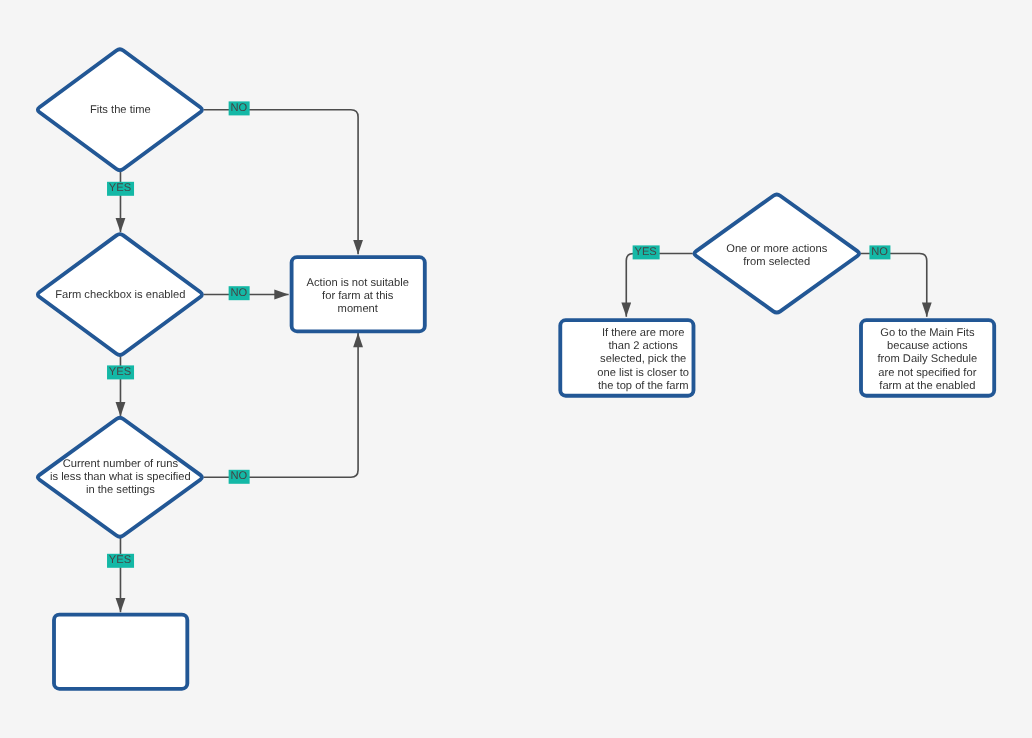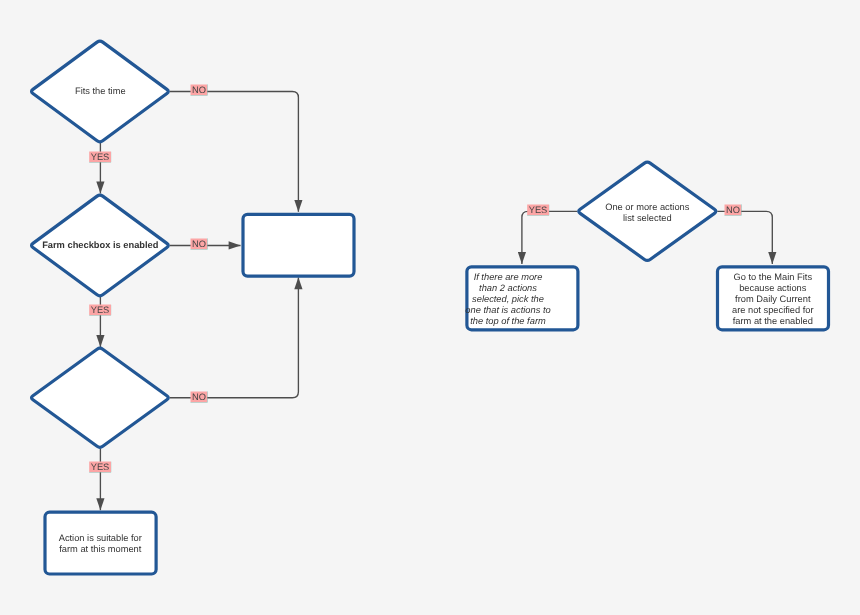--- a/index.html
+++ b/index.html
@@ -5,21 +5,21 @@
   html, body { margin:0; padding:0; }
   body { width:860px; height:615px; background:#f5f5f5; overflow:hidden;
           font-family:"Liberation Sans", sans-serif;
           -webkit-font-smoothing:antialiased; text-rendering:geometricPrecision; }
   #canvas { position:relative; width:680px; height:615px; }
   svg.flow { position:absolute; left:0; top:0; width:860px; height:615px; }
   .node-label { position:absolute; text-align:center; color:#333333;
                  font-size:9.3px; transform:translateZ(0); }
   .edge-label { position:absolute; transform:translate(-50%,-50%);
                  color:#444444; font-size:9.3px; line-height:11px;
-                 background:#fca5a5; padding:0 1.5px; white-space:nowrap;
+                 background:#14b8a6; padding:0 1.5px; white-space:nowrap;
                  will-change:transform; }
 </style>
 </head>
 <body>
 
 <div id="canvas">
   <svg class="flow" viewBox="0 0 860 615">
   <defs>
   <marker id="arrowhead" viewBox="0 0 12.5 8.6" refX="12.2" refY="4.3" markerWidth="12.5" markerHeight="8.6" markerUnits="userSpaceOnUse" orient="auto-start-reverse">
           <path d="M 0.3 0.2 L 12.3 4.3 L 0.3 8.4 z" fill="#4d4d4d"></path>
@@ -36,25 +36,26 @@
   <path class="node-shape" d="M 97.08 42.13 Q 99.90 40.05 102.72 42.13 L 166.88 89.37 Q 169.70 91.45 166.88 93.53 L 102.72 140.77 Q 99.90 142.85 97.08 140.77 L 32.92 93.53 Q 30.10 91.45 32.92 89.37 Z" fill="#ffffff" stroke="#225795" stroke-width="3.2"></path>
   <path class="node-shape" d="M 97.08 196.13 Q 99.90 194.05 102.72 196.13 L 166.88 243.37 Q 169.70 245.45 166.88 247.53 L 102.72 294.77 Q 99.90 296.85 97.08 294.77 L 32.92 247.53 Q 30.10 245.45 32.92 243.37 Z" fill="#ffffff" stroke="#225795" stroke-width="3.2"></path>
   <path class="node-shape" d="M 97.07 349.20 Q 99.90 347.15 102.73 349.20 L 166.87 395.70 Q 169.70 397.75 166.87 399.80 L 102.73 446.30 Q 99.90 448.35 97.07 446.30 L 32.93 399.80 Q 30.10 397.75 32.93 395.70 Z" fill="#ffffff" stroke="#225795" stroke-width="3.2"></path>
   <path class="node-shape" d="M 644.46 163.14 Q 647.30 161.10 650.14 163.14 L 714.46 209.26 Q 717.30 211.30 714.46 213.34 L 650.14 259.46 Q 647.30 261.50 644.46 259.46 L 580.14 213.34 Q 577.30 211.30 580.14 209.26 Z" fill="#ffffff" stroke="#225795" stroke-width="3.2"></path>
   <rect class="node-shape" x="243.0" y="214.3" width="111.0" height="61.8" rx="4.5" ry="4.5" fill="#ffffff" stroke="#225795" stroke-width="3.2"></rect>
   <rect class="node-shape" x="45.0" y="512.2" width="111.1" height="61.8" rx="4.5" ry="4.5" fill="#ffffff" stroke="#225795" stroke-width="3.2"></rect>
   <rect class="node-shape" x="466.9" y="266.8" width="111.0" height="63.0" rx="4.5" ry="4.5" fill="#ffffff" stroke="#225795" stroke-width="3.2"></rect>
   <rect class="node-shape" x="717.5" y="266.8" width="111.0" height="63.0" rx="4.5" ry="4.5" fill="#ffffff" stroke="#225795" stroke-width="3.2"></rect>
   </svg>
   <div class="node-label" style="left:10.299999999999997px;top:86.40px;width:180px;line-height:11.2px;"><span>Fits the time</span></div>
-  <div class="node-label" style="left:10.299999999999997px;top:240.40px;width:180px;line-height:11.2px;font-weight:bold;"><span>Farm checkbox is enabled</span></div>
-  <div class="node-label" style="left:10.299999999999997px;top:532.80px;width:180px;line-height:11.2px;"><span>Action is suitable for</span><br><span>farm at this moment</span></div>
-  <div class="node-label" style="left:557.3px;top:201.50px;width:180px;line-height:11.2px;text-align:center;"><span>One or more actions</span><br><span>list selected</span></div>
-  <div class="node-label" style="left:418px;top:271.60px;width:180px;line-height:11.2px;font-style:italic;"><span>If there are more</span><br><span>than 2 actions</span><br><span>selected, pick the</span><br><span>one that is actions to</span><br><span>the top of the farm</span></div>
-  <div class="node-label" style="left:682.8px;top:271.60px;width:180px;line-height:11.2px;"><span>Go to the Main Fits</span><br><span>because actions</span><br><span>from Daily Current</span><br><span>are not specified for</span><br><span>farm at the enabled</span></div>
+  <div class="node-label" style="left:10.299999999999997px;top:240.40px;width:180px;line-height:11.2px;"><span>Farm checkbox is enabled</span></div>
+  <div class="node-label" style="left:10.299999999999997px;top:380.80px;width:180px;line-height:11.2px;"><span>Current number of runs</span><br><span>is less than what is specified</span><br><span>in the settings</span></div>
+  <div class="node-label" style="left:208.14999999999998px;top:229.70px;width:180px;line-height:11.2px;"><span>Action is not suitable</span><br><span>for farm at this</span><br><span>moment</span></div>
+  <div class="node-label" style="left:557.3px;top:201.50px;width:180px;line-height:11.2px;text-align:center;"><span>One or more actions</span><br><span>from selected</span></div>
+  <div class="node-label" style="left:446px;top:271.60px;width:180px;line-height:11.2px;"><span>If there are more</span><br><span>than 2 actions</span><br><span>selected, pick the</span><br><span>one list is closer to</span><br><span>the top of the farm</span></div>
+  <div class="node-label" style="left:682.8px;top:271.60px;width:180px;line-height:11.2px;"><span>Go to the Main Fits</span><br><span>because actions</span><br><span>from Daily Schedule</span><br><span>are not specified for</span><br><span>farm at the enabled</span></div>
   <div class="edge-label" style="left:198.8px;top:90.3px;">NO</div>
   <div class="edge-label" style="left:100.1px;top:157.0px;">YES</div>
   <div class="edge-label" style="left:198.8px;top:244.3px;">NO</div>
   <div class="edge-label" style="left:100.1px;top:310.0px;">YES</div>
   <div class="edge-label" style="left:198.8px;top:396.8px;">NO</div>
   <div class="edge-label" style="left:100.1px;top:466.8px;">YES</div>
   <div class="edge-label" style="left:537.6px;top:210.3px;">YES</div>
   <div class="edge-label" style="left:733.3px;top:210.3px;">NO</div>
 </div>
 

